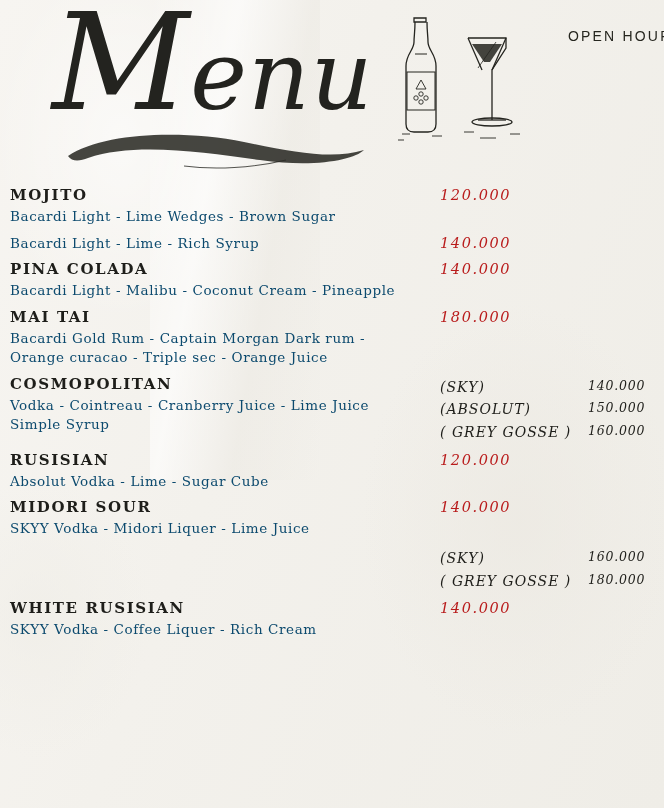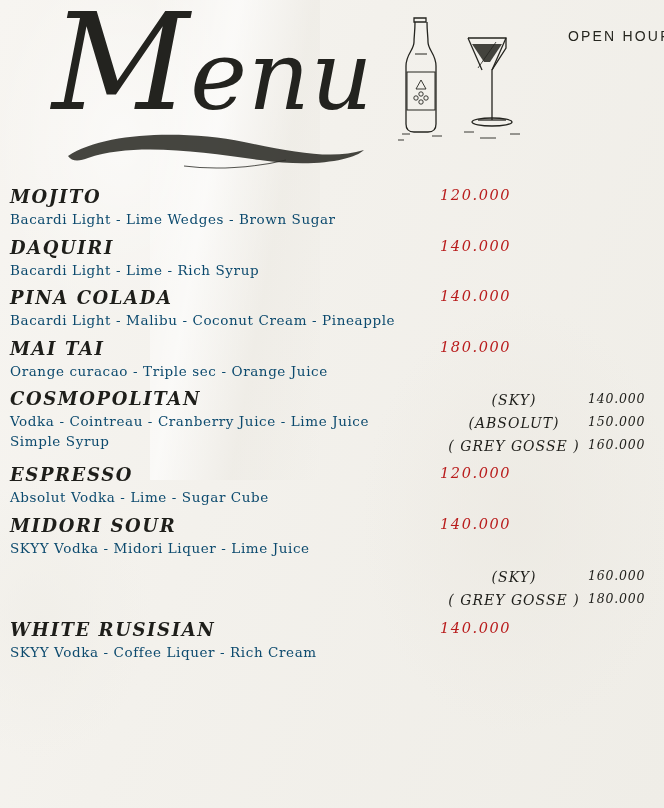--- a/index.html
+++ b/index.html
@@ -111,23 +111,22 @@
   .item-row {
     display: flex;
     align-items: flex-start;
   }
   .item-left {
     width: 430px;
     flex: 0 0 430px;
   }
   .item-name {
     font-family: "DejaVu Serif", serif;
-    font-style: italic;
     font-weight: bold;
-    font-size: 18px;
+    font-size: 15px;
     letter-spacing: 1.6px;
     color: #1e1e1a;
     margin-bottom: 3px;
   }
   .item-desc {
     font-family: "DejaVu Serif", serif;
     font-size: 13.5px;
     letter-spacing: 0.6px;
     color: #0c4a6e;
     line-height: 1.45;
@@ -136,21 +135,20 @@
     font-family: "DejaVu Serif", serif;
     font-style: italic;
     font-size: 14.5px;
     letter-spacing: 1.6px;
     color: #b91c1c;
     padding-top: 1px;
   }
   .price-variants {
     display: block;
     padding-top: 1px;
-    text-align: center;
   }
   .variant {
     display: flex;
     font-family: "DejaVu Serif", serif;
     font-style: italic;
     line-height: 1.62;
   }
   .variant-label {
     width: 148px;
     flex: 0 0 148px;
@@ -216,39 +214,39 @@
           <div class="item-left">
             <div class="item-name">MOJITO</div>
             <div class="item-desc">Bacardi Light - Lime Wedges - Brown Sugar</div>
           </div>
           <div class="item-price-simple">120.000</div>
         </div>
       </div>
       <div class="item">
         <div class="item-row">
           <div class="item-left">
-            <div class="item-name">DAQUIRI</div>
             <div class="item-desc">Bacardi Light - Lime - Rich Syrup</div>
           </div>
           <div class="item-price-simple">140.000</div>
         </div>
       </div>
       <div class="item">
         <div class="item-row">
           <div class="item-left">
             <div class="item-name">PINA COLADA</div>
             <div class="item-desc">Bacardi Light - Malibu - Coconut Cream - Pineapple</div>
           </div>
           <div class="item-price-simple">140.000</div>
         </div>
       </div>
       <div class="item">
         <div class="item-row">
           <div class="item-left">
             <div class="item-name">MAI TAI</div>
+            <div class="item-desc">Bacardi Gold Rum - Captain Morgan Dark rum -</div>
             <div class="item-desc">Orange curacao - Triple sec - Orange Juice</div>
           </div>
           <div class="item-price-simple">180.000</div>
         </div>
       </div>
       <div class="item">
         <div class="item-row">
           <div class="item-left">
             <div class="item-name">COSMOPOLITAN</div>
             <div class="item-desc">Vodka - Cointreau - Cranberry Juice - Lime Juice</div>
@@ -266,21 +264,21 @@
             <div class="variant">
               <span class="variant-label">( GREY GOSSE )</span>
               <span class="variant-price">160.000</span>
             </div>
           </div>
         </div>
       </div>
       <div class="item">
         <div class="item-row">
           <div class="item-left">
-            <div class="item-name">ESPRESSO</div>
+            <div class="item-name">RUSISIAN</div>
             <div class="item-desc">Absolut Vodka - Lime - Sugar Cube</div>
           </div>
           <div class="item-price-simple">120.000</div>
         </div>
       </div>
       <div class="item">
         <div class="item-row">
           <div class="item-left">
             <div class="item-name">MIDORI SOUR</div>
             <div class="item-desc">SKYY Vodka - Midori Liquer - Lime Juice</div>

